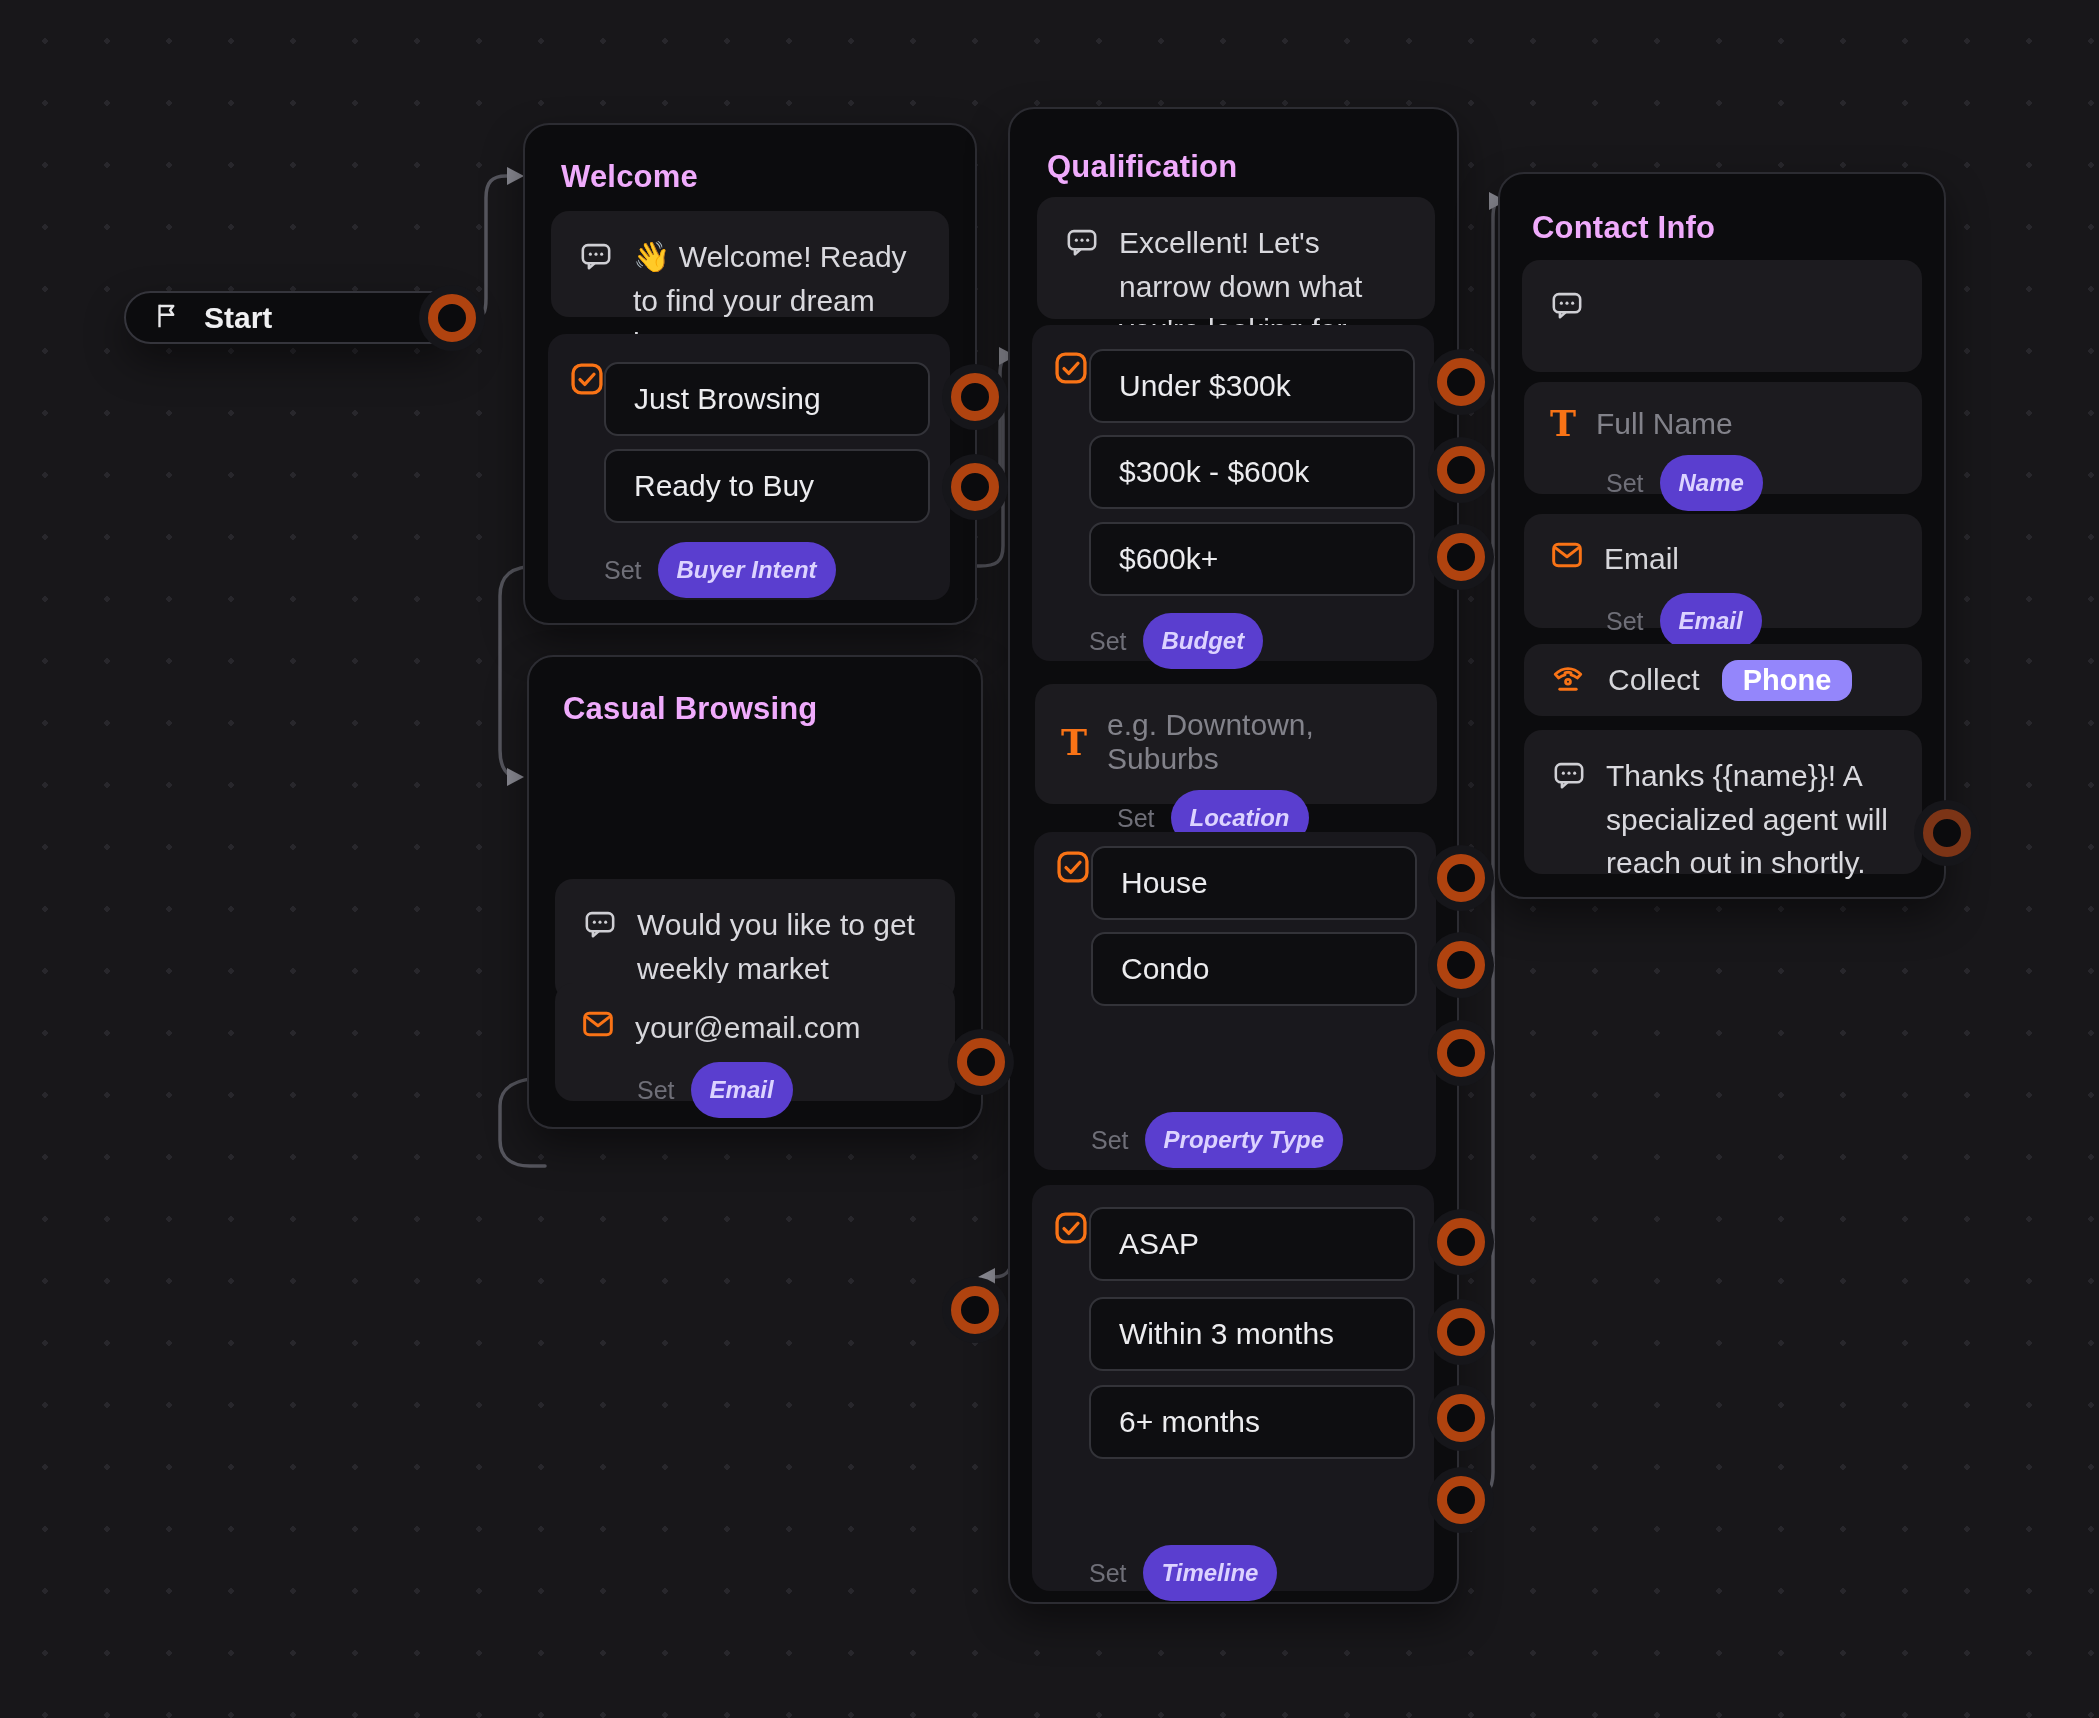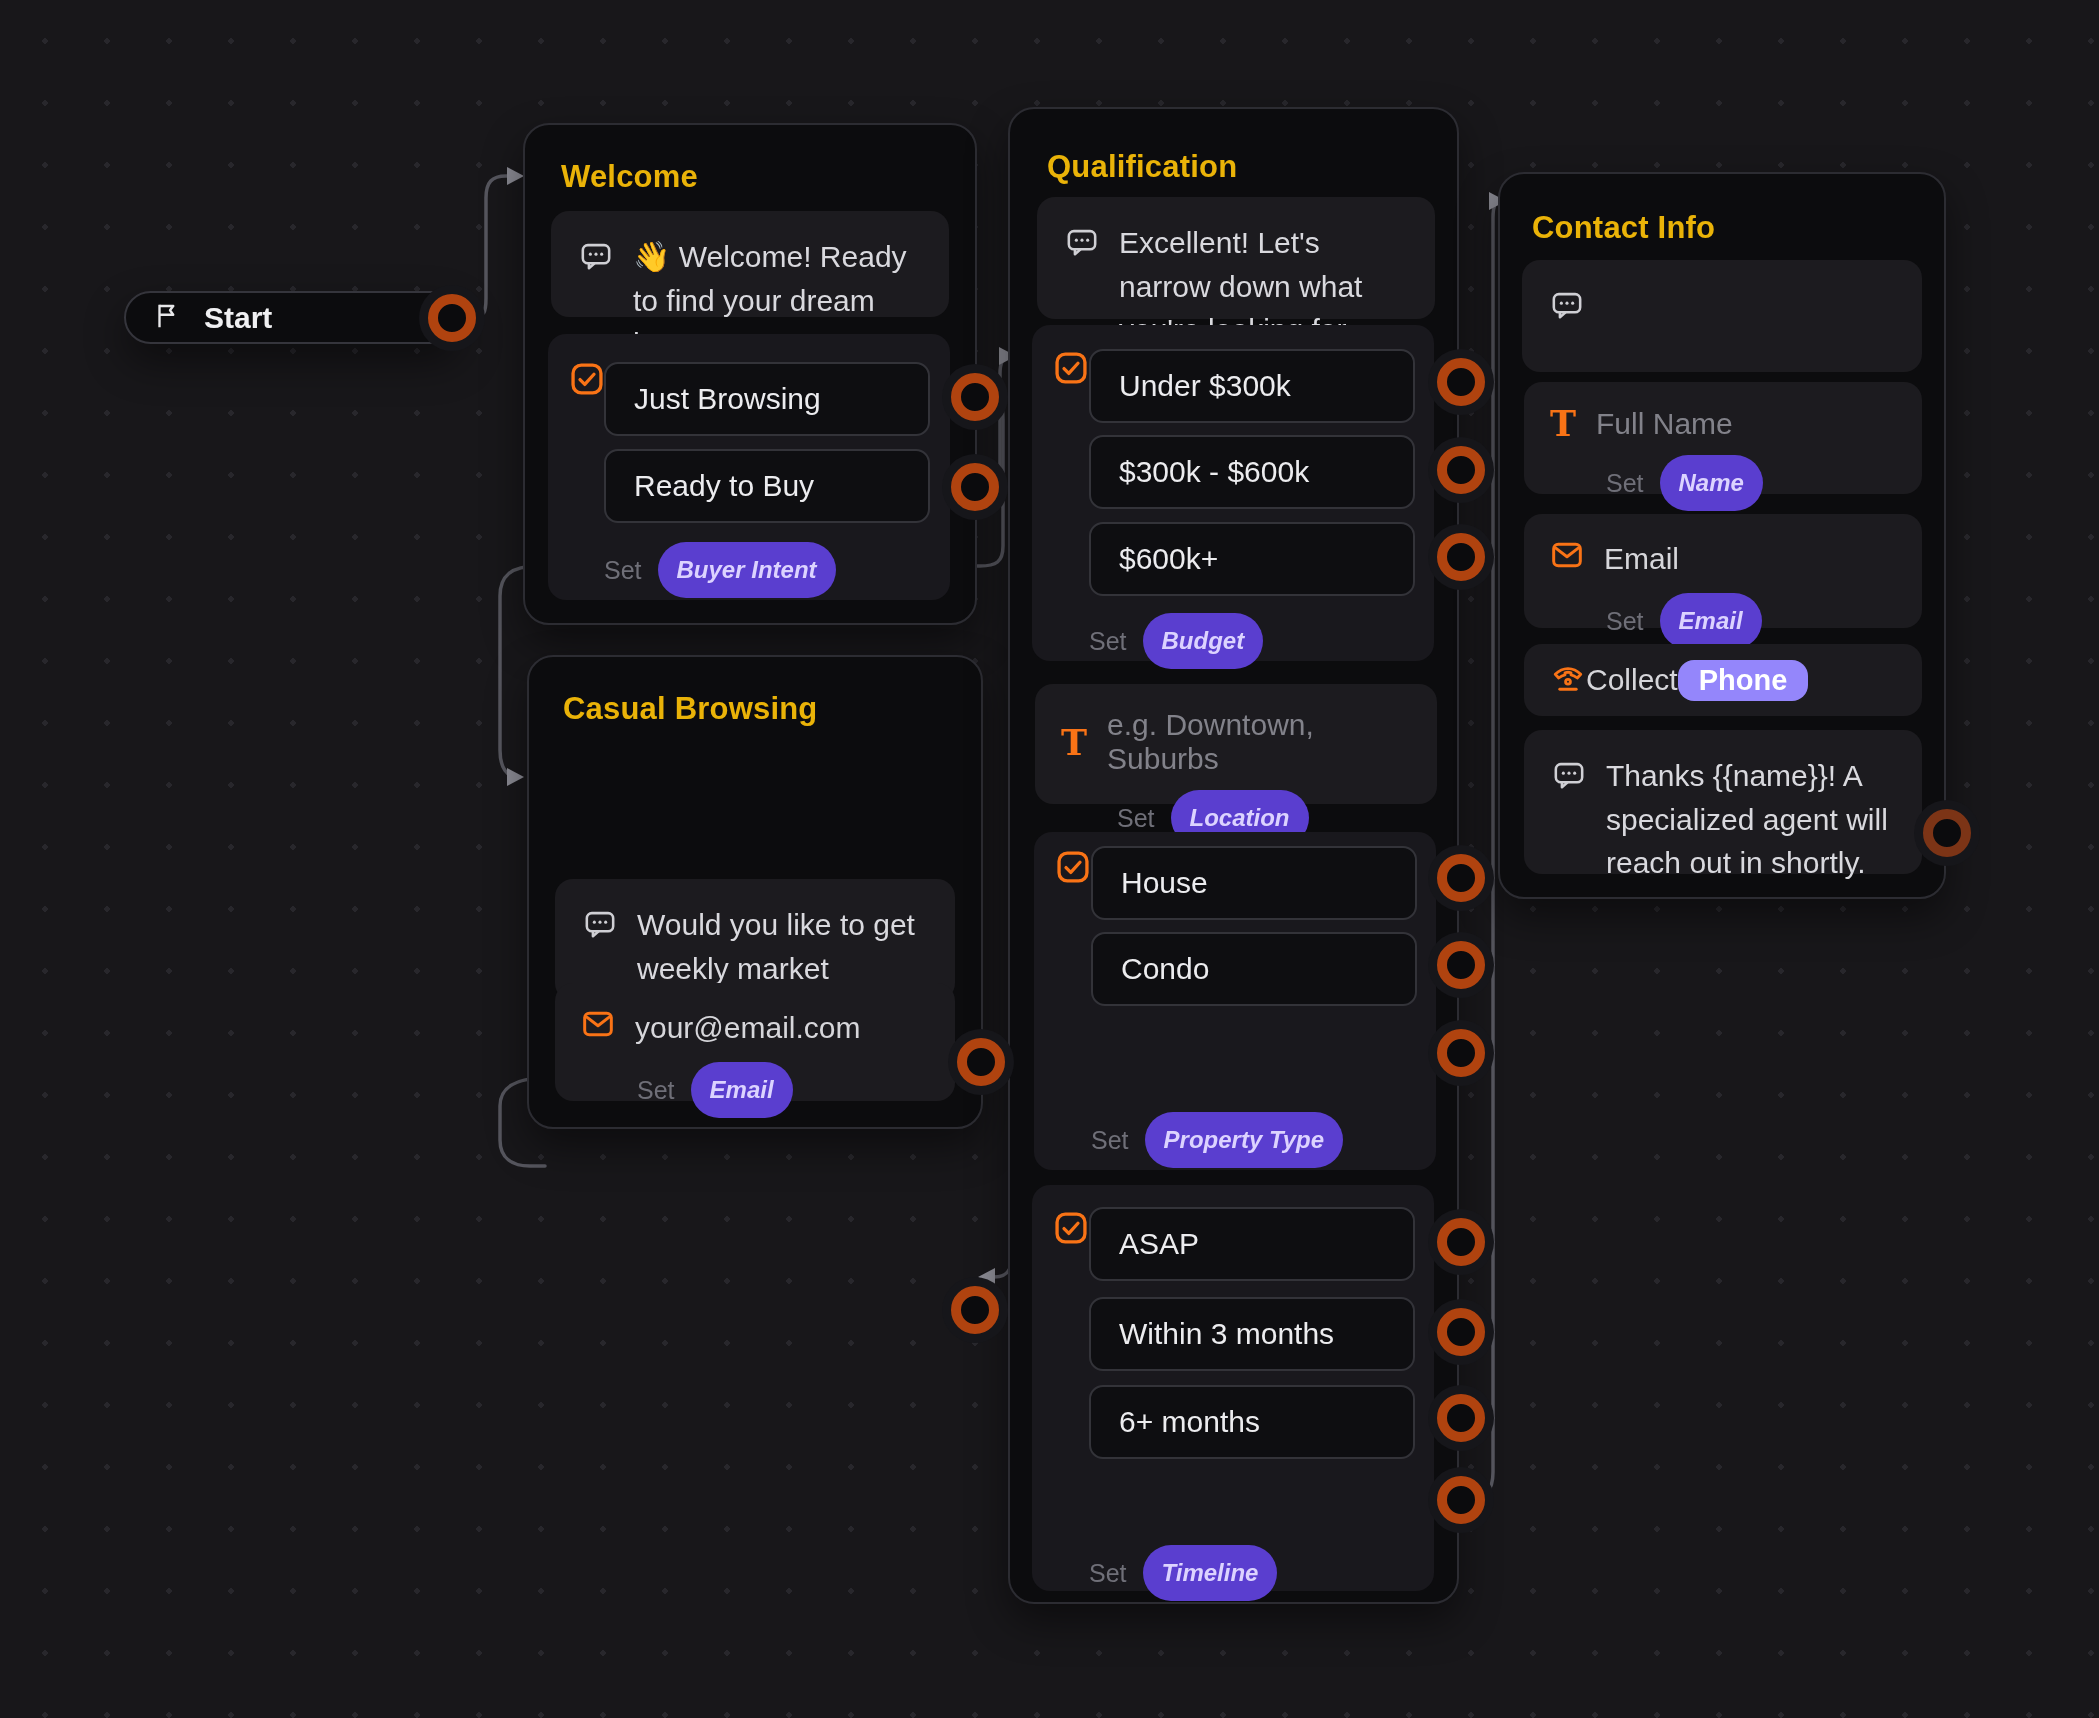--- a/index.html
+++ b/index.html
@@ -8,38 +8,38 @@
     background-color:#18171a;
     background-image:radial-gradient(circle,#28272c 2.6px,transparent 2.7px);
     background-size:62px 62px;background-position:14px 10px;
     font-family:"Liberation Sans", sans-serif;
   }
   #wires{position:absolute;left:0;top:0;z-index:0}
   .wire{fill:none;stroke:#56565e;stroke-width:3.5;stroke-linecap:round}
   .arrow{fill:#8a8a93}
   .node{position:absolute;background:#0c0c0e;border:2px solid #2c2c32;border-radius:26px;
         box-shadow:0 18px 40px rgba(0,0,0,.45);z-index:1}
-  .node-title{position:absolute;color:#eab308;font-size:31px;font-weight:700;letter-spacing:.2px}
+  .node-title{position:absolute;color:#f0abfc;font-size:31px;font-weight:700;letter-spacing:.2px}
   .block{position:absolute;background:#1c1b1f;border-radius:18px;box-sizing:border-box}
   .msg{display:flex;gap:20px;padding:24px 28px;color:#d9d9de;font-size:30px;line-height:1.45}
   .mi{flex:0 0 auto;margin-top:5px}
   .choice{position:absolute;background:#19181d;border-radius:18px}
   .opt{position:absolute;background:#0e0e11;border:2px solid #333339;border-radius:14px;
        color:#ececef;font-size:30px;display:flex;align-items:center;padding:0 28px;box-sizing:border-box}
   .checkbox{position:absolute}
   .setrow{position:absolute;display:flex;align-items:center;gap:16px}
   .set{color:#6f6f78;font-size:25px}
   .badge{background:#5a3ecf;color:#dcd3ff;font-style:italic;font-weight:700;font-size:24px;
          padding:14px 19px;border-radius:999px}
   .inputb{display:flex;flex-direction:column;gap:14px;padding:24px 26px}
   .inrow{display:flex;align-items:center;gap:20px;font-size:30px}
   .ph{color:#82828a}
   .val{color:#d6d6da}
   .indent{margin-left:56px;display:flex;align-items:center;gap:16px}
-  .phoneb{display:flex;align-items:center;padding:0 26px;height:100%}
+  .phoneb{display:flex;align-items:center;gap:22px;padding:0 26px;height:100%}
   .phone-badge{background:#9486fb;color:#ffffff;font-size:29px;font-weight:600;
                padding:4px 21px;border-radius:16px}
   .port{position:absolute;width:28px;height:28px;border-radius:50%;border:10px solid #b0430f;
         background:#0b0b0d;box-shadow:0 0 0 9px #16161a;transform:translate(-50%,-50%);z-index:3}
   .port.idle{border-color:#7c3416}
   .start-node{display:flex;align-items:center;gap:22px;padding:0 26px;box-sizing:border-box;
               border-color:#35353c}
   .start-label{color:#f0f0f2;font-size:30px;font-weight:700}
   .ticon{font-family:"DejaVu Serif", serif;color:#f97316;font-weight:700;font-size:35px;line-height:1}
 </style>

